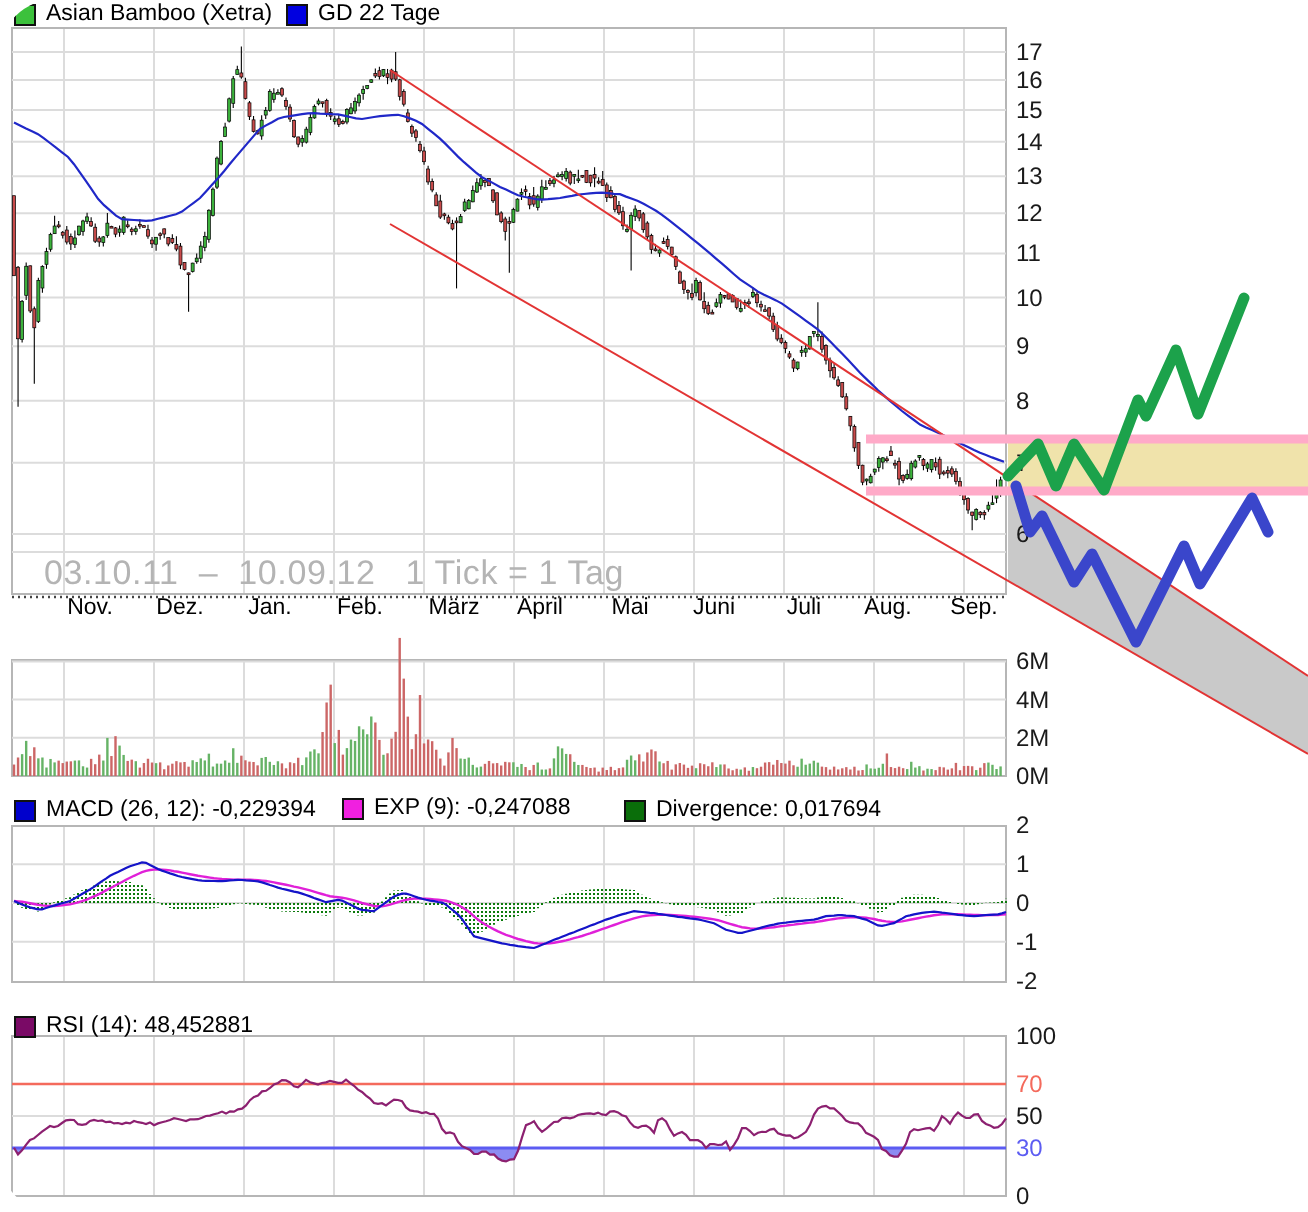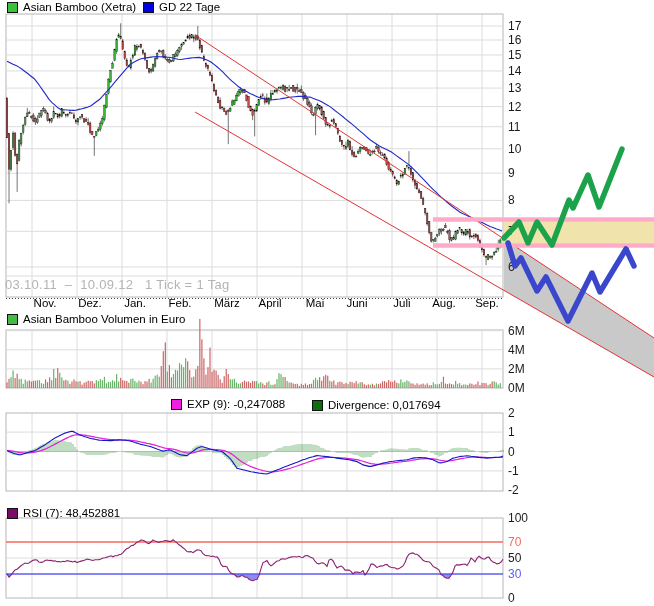--- a/index.html
+++ b/index.html
@@ -1,58 +1,58 @@
 <!DOCTYPE html>
 <html><head>
 <meta charset="utf-8">
 <style>
   html,body{margin:0;padding:0;background:#fff;}
   .stage{position:relative;width:654px;height:606px;background:#ffffff;
-         font-family:"Liberation Sans",sans-serif;overflow:hidden;}
+         font-family:"Liberation Sans",sans-serif;overflow:hidden;border-radius:27px;}
   #chart-svg{position:absolute;left:0;top:0;z-index:1;}
   #chart-svg text{font-family:"Liberation Sans",sans-serif;}
   .lg{position:absolute;z-index:3;display:flex;align-items:center;gap:5px;
       font-size:11.5px;color:#000;white-space:nowrap;}
   .sw{display:inline-block;width:9px;height:9px;border:1px solid #111;flex:0 0 auto;}
-  .datenote{position:absolute;z-index:3;left:5px;top:277px;font-size:13px;
+  .datenote{position:absolute;z-index:3;left:22px;top:277px;font-size:17px;
       color:#b4b4b4;letter-spacing:.3px;white-space:pre;}
 </style>
 </head>
 <body>
 
 <div class="stage">
 
   <div class="lg" style="left:7px;top:1px">
     <span class="sw" id="sw-price" style="background: rgb(60, 193, 60);"></span>
     <span>Asian Bamboo (Xetra)</span>
   </div>
   <div class="lg" style="left:143px;top:1px">
     <span class="sw" id="sw-ma" style="background: rgb(0, 0, 224);"></span>
     <span>GD 22 Tage</span>
   </div>
 
   <div class="datenote">03.10.11  –  10.09.12   1 Tick = 1 Tag</div>
 
-  <div class="lg" style="left:7px;top:313px">
-    <span class="sw" id="sw-vol" style="background: rgb(68, 187, 68);"></span>
-    <span>Asian Bamboo Volumen in Euro</span>
+
+  <div class="lg" style="left:7px;top:399px">
+    <span class="sw" id="sw-macd" style="background: rgb(0, 0, 204);"></span>
+    <span>MACD (26, 12): -0,229394</span>
   </div>
-
   <div class="lg" style="left:171px;top:398px">
     <span class="sw" id="sw-exp" style="background: rgb(240, 32, 224);"></span>
     <span>EXP (9): -0,247088</span>
   </div>
   <div class="lg" style="left:312px;top:399px">
     <span class="sw" id="sw-div" style="background: rgb(10, 110, 10);"></span>
     <span>Divergence: 0,017694</span>
   </div>
 
   <div class="lg" style="left:7px;top:507px">
     <span class="sw" id="sw-rsi" style="background: rgb(122, 10, 102);"></span>
-    <span>RSI (7): 48,452881</span>
+    <span>RSI (14): 48,452881</span>
   </div>
 
   <svg id="chart-svg" width="654" height="606" viewBox="0 0 654 606">
       <g>
         <line x1="32" y1="14" x2="32" y2="297" stroke="#dcdcdc" stroke-width="1"></line>
         <line x1="77" y1="14" x2="77" y2="297" stroke="#dcdcdc" stroke-width="1"></line>
         <line x1="122" y1="14" x2="122" y2="297" stroke="#dcdcdc" stroke-width="1"></line>
         <line x1="167" y1="14" x2="167" y2="297" stroke="#dcdcdc" stroke-width="1"></line>
         <line x1="212" y1="14" x2="212" y2="297" stroke="#dcdcdc" stroke-width="1"></line>
         <line x1="257" y1="14" x2="257" y2="297" stroke="#dcdcdc" stroke-width="1"></line>

